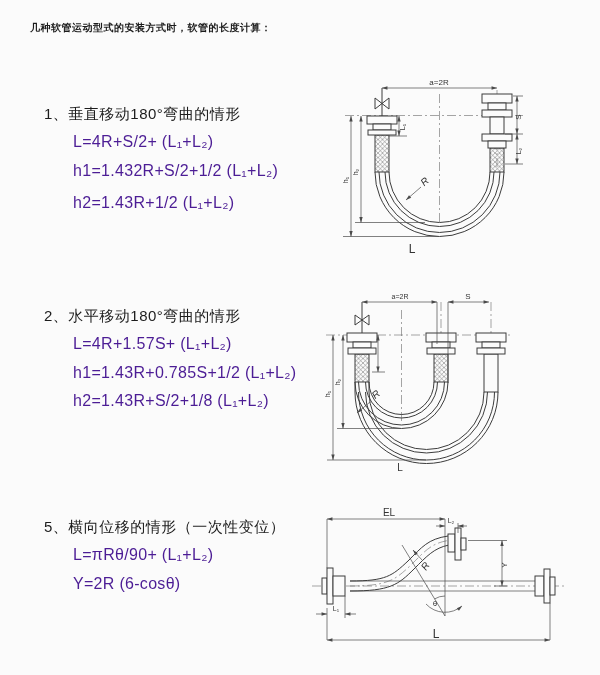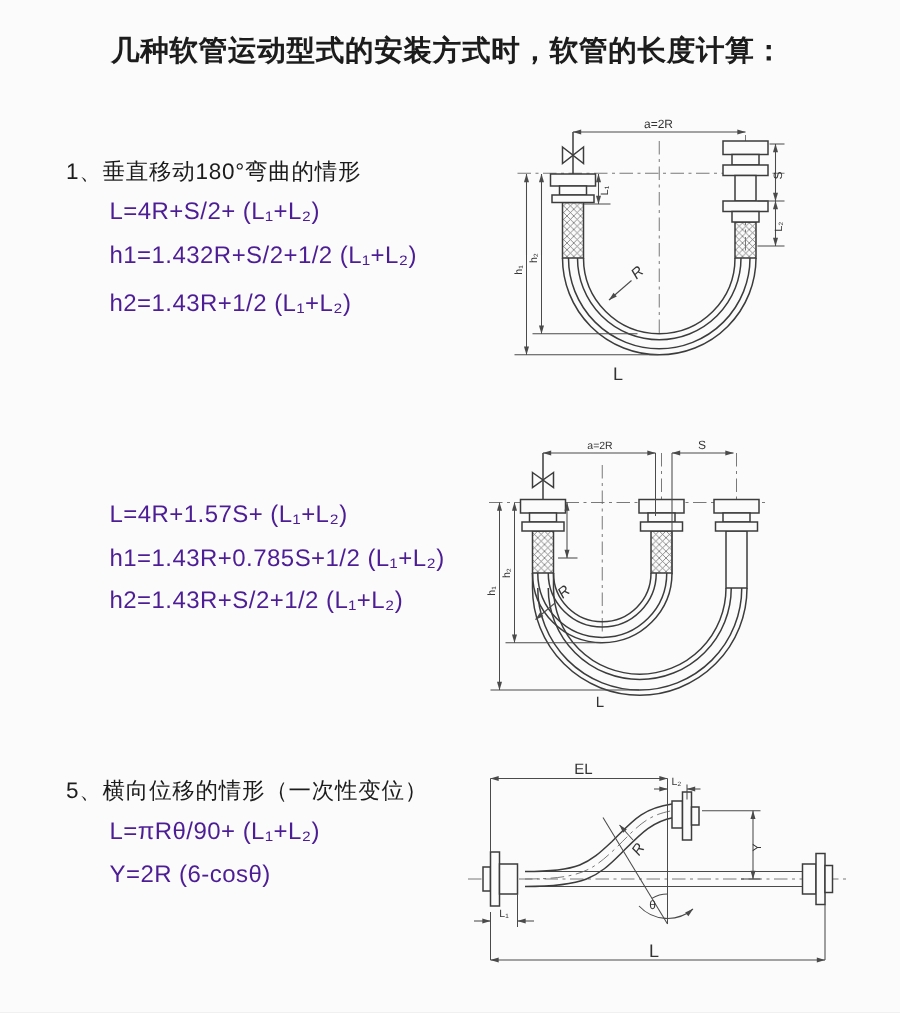--- a/index.html
+++ b/index.html
@@ -1,20 +1,20 @@
 <!DOCTYPE html>
 <html><head>
 <meta charset="utf-8">
 <style>
   html,body{margin:0;padding:0;background:#e8e8e8;}
   .page{
     position:relative;width:600px;height:675px;background:#fbfbfb;
     font-family:"Liberation Sans","DejaVu Sans",sans-serif;color:#1c1c1c;overflow:hidden;
   }
-  .title{position:absolute;left:30px;top:21px;font-size:19px;font-weight:bold;letter-spacing:0.5px;margin-left:44px;}
+  .title{position:absolute;left:30px;top:21px;font-size:10px;font-weight:bold;letter-spacing:0.5px;}
   .sec-head{position:absolute;font-size:15px;font-weight:normal;letter-spacing:0.5px;}
   .formula{position:absolute;font-size:16px;letter-spacing:0.3px;color:#4c1d95;}
   svg{position:absolute;}
   svg .ln{stroke:#3c3c3c;stroke-width:1;fill:none;}
   svg .thin{stroke:#4a4a4a;stroke-width:0.7;fill:none;}
   svg .dim{stroke:#4a4a4a;stroke-width:0.7;fill:none;}
   svg .cl{stroke:#6a6a6a;stroke-width:0.6;fill:none;stroke-dasharray:9 3 2 3;}
   svg .fit{fill:#fbfbfb;stroke:#3c3c3c;stroke-width:1;}
   svg .hose{stroke:#3c3c3c;stroke-width:1;}
   svg text{fill:#333;font-family:"Liberation Sans","DejaVu Sans",sans-serif;}
@@ -96,23 +96,24 @@
     <text class="dl" x="124" y="13" text-anchor="middle">a=2R</text>
     <text class="dl" x="206" y="45" text-anchor="middle" transform="rotate(-90 206 45)">S</text>
     <text class="dls" x="206" y="79" text-anchor="middle" transform="rotate(-90 206 79)">L₂</text>
     <text class="dls" x="90" y="55" text-anchor="middle" transform="rotate(-90 90 55)">L₁</text>
     <text class="dls" x="33" y="108" text-anchor="middle" transform="rotate(-90 33 108)">h₁</text>
     <text class="dls" x="43" y="100" text-anchor="middle" transform="rotate(-90 43 100)">h₂</text>
     <text class="rl" x="112" y="112" text-anchor="middle" transform="rotate(-42 112 112)">R</text>
     <text class="ll" x="97" y="181" text-anchor="middle">L</text>
   </svg>
 
+  <div class="sec-head" style="left:44px;top:307px">2、水平移动180°弯曲的情形</div>
   <div class="formula" style="left:73px;top:335px">L=4R+1.57S+ (L₁+L₂)</div>
   <div class="formula" style="left:73px;top:364px">h1=1.43R+0.785S+1/2 (L₁+L₂)</div>
-  <div class="formula" style="left:73px;top:392px">h2=1.43R+S/2+1/2 (L₁+L₂)</div>
+  <div class="formula" style="left:73px;top:392px">h2=1.43R+S/2+1/8 (L₁+L₂)</div>
 
   <svg style="left:300px;top:282px" width="300" height="192" viewBox="0 0 300 192">
     <defs>
       <marker id="ah2" markerWidth="9" markerHeight="6" refX="8.3" refY="3" orient="auto-start-reverse">
         <path d="M0.5,0.6 L8.5,3 L0.5,5.4 Z" fill="#4a4a4a"></path>
       </marker>
       <pattern id="hatch2" width="4.5" height="4.5" patternUnits="userSpaceOnUse">
         <path d="M0,4.5 L4.5,0 M0,0 L4.5,4.5" stroke="#6a6a6a" stroke-width="0.5"></path>
       </pattern>
     </defs>

